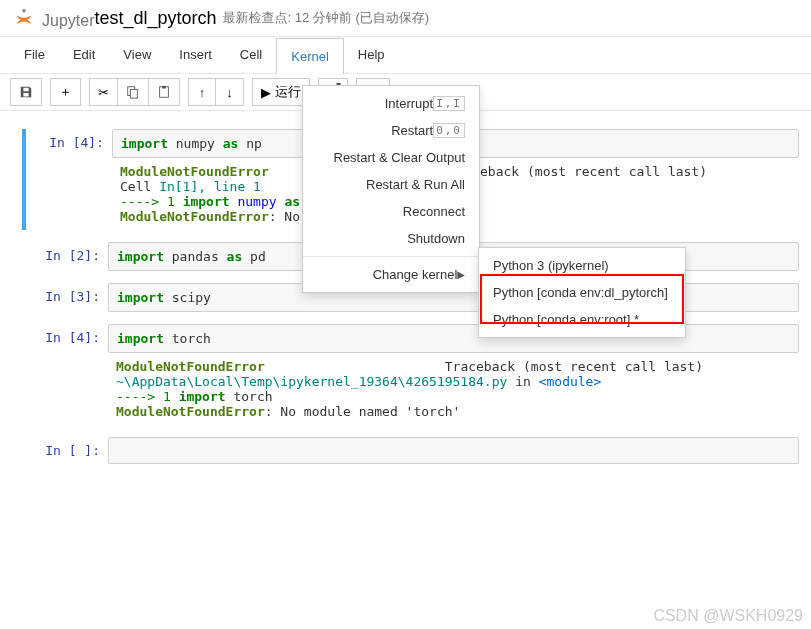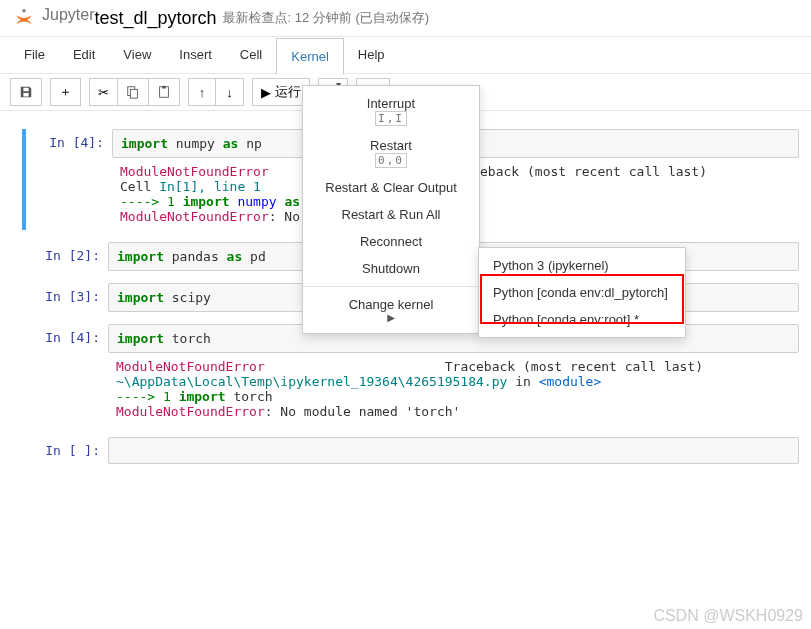--- a/index.html
+++ b/index.html
@@ -1,18 +1,18 @@
 <!DOCTYPE html>
 <html><head>
   <meta charset="utf-8">
   <style>
     * { box-sizing: border-box; margin: 0; padding: 0; }
     body { font-family: "Helvetica Neue", Helvetica, Arial, sans-serif; font-size: 13px; color: #333; background: #fff; width: 811px; height: 629px; overflow: hidden; position: relative; }
     .header-bar { display: flex; align-items: center; padding: 6px 12px; border-bottom: 1px solid #e6e6e6; background: #fff; }
-    .logo { display: flex; align-items: flex-start; gap: 6px; }
+    .logo { display: flex; align-items: flex-end; gap: 6px; }
     .logo svg { width: 24px; height: 24px; }
     .logo-text { font-size: 16px; color: #757575; }
     .nb-title { font-size: 18px; color: #000; margin-left: 0; }
     .checkpoint { font-size: 13px; color: #757575; margin-left: 6px; }
     .menubar { display: flex; padding: 0 10px; border-bottom: 1px solid #e6e6e6; background: #fff; }
     .menubar-item { padding: 10px 14px; color: #333; cursor: pointer; }
     .menubar-item.active { background: #fff; color: #337ab7; border: 1px solid #ccc; border-bottom: none; position: relative; top: 1px; z-index: 20; }
     .toolbar { display: flex; align-items: center; padding: 4px 10px; border-bottom: 1px solid #e6e6e6; gap: 8px; background: #fff; }
     .tb-group { display: flex; }
     .tb-btn { border: 1px solid #ccc; padding: 4px 8px; background: #fff; cursor: pointer; font-size: 13px; min-width: 28px; height: 28px; display: flex; align-items: center; justify-content: center; }
@@ -22,26 +22,26 @@
     .tb-select::after { content: "▾"; position: absolute; right: 6px; color: #555; font-size: 10px; }
     .nb-container { padding: 14px 4px; overflow: auto; }
     .cell { margin: 4px 8px 12px 8px; }
     .cell-row { display: flex; }
     .prompt { width: 96px; text-align: right; font-family: monospace; font-size: 13px; padding: 6px 8px; color: #303F9F; flex-shrink: 0; }
     .input-area { flex: 1; border: 1px solid #cfcfcf; background: #f7f7f7; border-radius: 2px; padding: 6px 8px; font-family: monospace; font-size: 13px; }
     .cell.active .cell-row { padding-left: 4px; }
     .output-area { flex: 1; padding: 6px 8px; font-family: monospace; font-size: 13px; white-space: pre; }
     .kw-green { color: #008000; font-weight: bold; }
     .kw-blue { color: #0000FF; }
-    .err-red { color: #be185d; font-weight: normal; margin-top: 28px; }
+    .err-red { color: #4d7c0f; font-weight: bold; margin-top: 28px; }
     .err-teal { color: #008080; }
     .err-green-arrow { color: #008000; }
     .err-link { color: #0066cc; }
     .dropdown { position: absolute; top: 85px; left: 302px; background: #fff; border: 1px solid #ccc; box-shadow: 0 4px 10px rgba(0,0,0,0.15); z-index: 100; width: 178px; padding: 4px 0; }
-    .dd-item { padding: 6px 14px; color: #333; cursor: pointer; display: flex; justify-content: flex-end; align-items: center; font-size: 13px; flex-direction: column; }
+    .dd-item { padding: 6px 14px; color: #333; cursor: pointer; display: flex; justify-content: flex-end; align-items: center; font-size: 13px; }
     .dd-kbd { font-family: monospace; font-size: 11px; color: #777; border: 1px solid #ccc; padding: 0 2px; letter-spacing: 2px; }
     .dd-sep { height: 1px; background: #e5e5e5; margin: 4px 0; }
     .submenu { position: absolute; top: 247px; left: 478px; background: #fff; border: 1px solid #ccc; box-shadow: 0 4px 10px rgba(0,0,0,0.15); z-index: 101; width: 208px; padding: 4px 0; }
     .sm-item { padding: 6px 14px; color: #333; cursor: pointer; font-size: 13px; }
     .red-box { position: absolute; top: 274px; left: 480px; width: 204px; height: 50px; border: 2px solid #ff0000; z-index: 102; pointer-events: none; }
     .watermark { position: absolute; bottom: 4px; right: 8px; color: #ccc; font-size: 16px; }
     .arrow-right { font-size: 10px; color: #555; }
     .cell.active::before { content: ""; position: absolute; left: 10px; right: 0; top: 0; bottom: 0; border-left: 4px solid #42A5F5; pointer-events: none; }
     .cell { position: relative; }
     .cell.active { padding-left: 0; }

